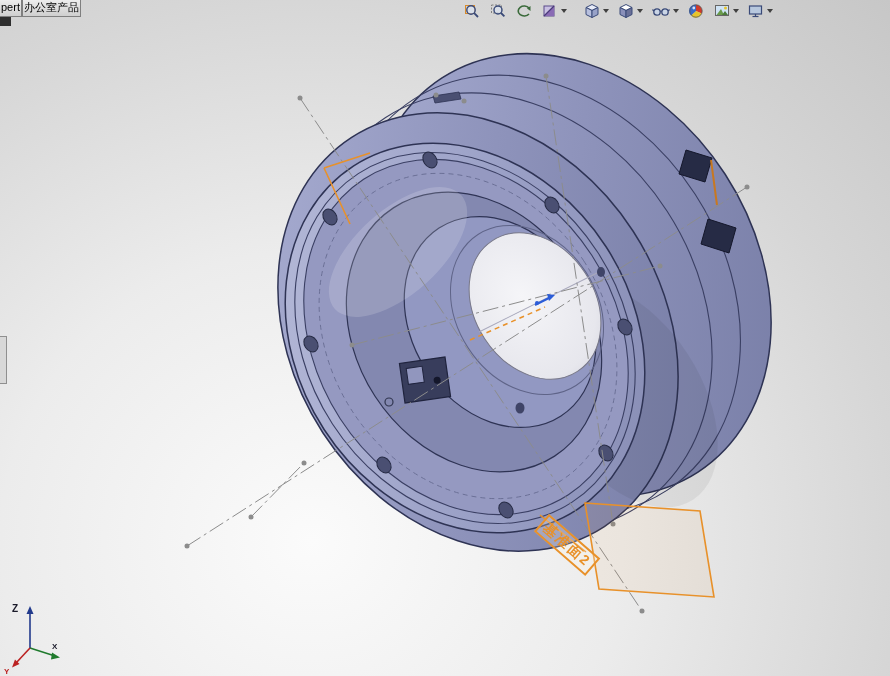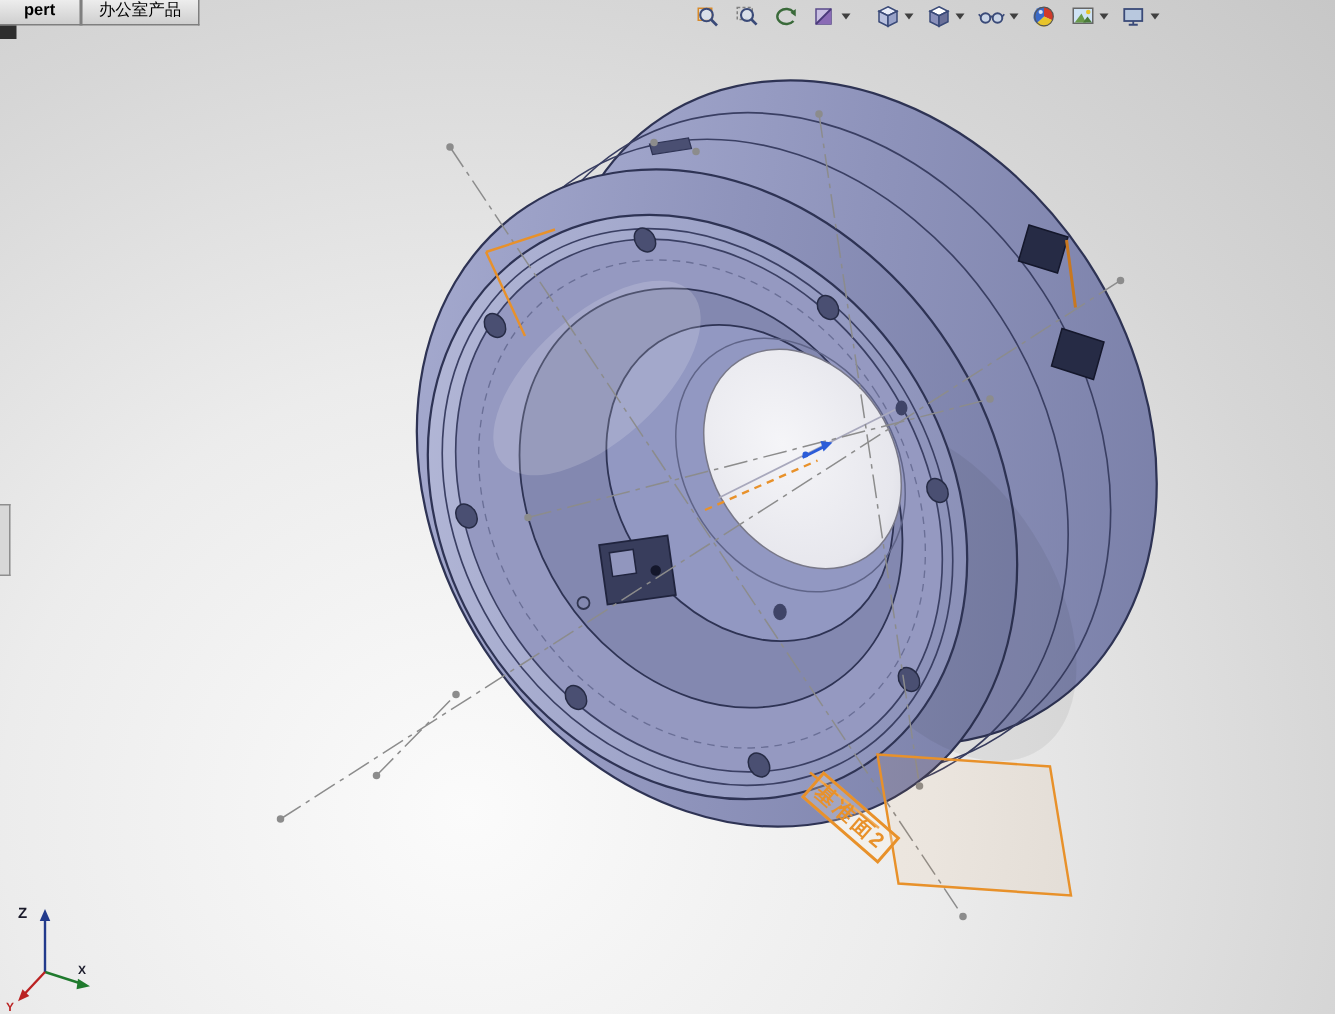--- a/index.html
+++ b/index.html
@@ -4,22 +4,22 @@
 <style>
   html,body{margin:0;padding:0;}
   body{
     width:890px;height:676px;overflow:hidden;position:relative;
     font-family:"Liberation Sans","DejaVu Sans",sans-serif;
     background:radial-gradient(ellipse at 35% 80%, #fbfbfb 0%, #ececec 38%, #d6d6d6 72%, #c7c7c7 100%);
   }
   
   .tabs{position:absolute;left:0;top:0;display:flex;z-index:5;}
   .tab{height:16px;background:linear-gradient(#ededed,#cfcfcf);border:1px solid #7f7f7f;border-top:none;
-       font-size:11px;line-height:15px;padding:0 11px;color:#000;white-space:nowrap;cursor:default;}
-  .tab.first{padding:0 16px;border-left:none;font-weight:bold;}
+       font-size:11px;line-height:15px;padding:0 1px;color:#000;white-space:nowrap;cursor:default;}
+  .tab.first{padding:0 1px;border-left:none;}
   .frag{position:absolute;left:0;top:17px;width:11px;height:9px;background:#2e2e2e;z-index:5;}
   .edge-tab{position:absolute;left:0;top:336px;width:6px;height:46px;background:#d8d8d8;
             border:1px solid #8f8f8f;border-left:none;z-index:5;}
   
   .hud{position:absolute;left:460px;top:1px;display:flex;align-items:center;gap:2px;z-index:5;}
   .hud .btn{display:flex;align-items:center;height:20px;padding:1px 2px;border:1px solid transparent;
             background:transparent;cursor:pointer;}
   .hud .sep{width:6px;}
   .caret{width:0;height:0;border-left:3.5px solid transparent;border-right:3.5px solid transparent;
          border-top:4px solid #404040;margin-left:2px;}

